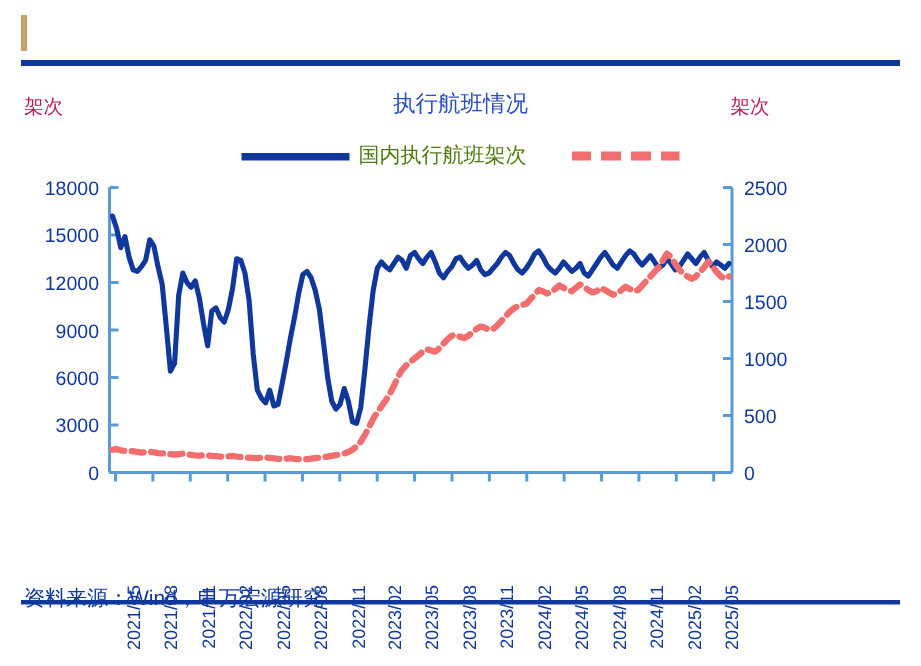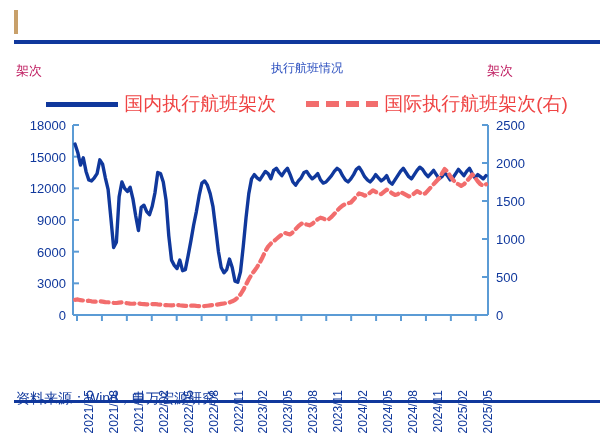--- a/index.html
+++ b/index.html
@@ -28,38 +28,38 @@
     background:#10389c;
   }
   
   .unit-label{
     position:absolute;font-size:13px;color:#be185d;white-space:nowrap;
   }
   #unit-left{left:16px;top:62px;}
   #unit-right{left:487px;top:62px;}
   #chart-title{
     position:absolute;left:0;top:60px;width:614px;text-align:center;
-    font-size:12px;color:#2b4fbf;
+    font-size:15px;color:#2b4fbf;
   }
   
   #legend{
     position:absolute;left:0;top:92px;width:614px;height:24px;
     display:flex;justify-content:center;align-items:center;gap:30px;
   }
   .legend-item{display:flex;align-items:center;gap:6px;}
   .legend-swatch-solid{
     width:72px;height:5px;background:#10389c;display:block;
   }
   .legend-swatch-dash{
     width:72px;height:6px;display:block;
     background:repeating-linear-gradient(to right,
       #f26d6d 0px,#f26d6d 13px,
       transparent 13px,transparent 20px);
   }
-  .legend-text{font-size:19px;color:#ef4444;white-space:nowrap;}
+  .legend-text{font-size:14px;color:#4d7c0f;white-space:nowrap;}
   
   #plot-wrap{
     position:absolute;left:0;top:118px;width:614px;height:215px;
   }
   #plot-svg{display:block;}
   
   #xlabels{
     position:absolute;left:0;top:318px;width:614px;height:78px;
   }
   .xlab{
@@ -91,21 +91,20 @@
 <div class="unit-label" id="unit-right">架次</div>
 <div id="chart-title">执行航班情况</div>
 
 <div id="legend">
   <div class="legend-item">
     <span class="legend-swatch-solid"></span>
     <span class="legend-text">国内执行航班架次</span>
   </div>
   <div class="legend-item">
     <span class="legend-swatch-dash"></span>
-    <span class="legend-text">国际执行航班架次(右)</span>
   </div>
 </div>
 
 <div id="plot-wrap">
   <svg id="plot-svg" width="614" height="215">
     <g id="g-axes">
         <line x1="73" y1="7" x2="73" y2="197" stroke="#5b9bd5" stroke-width="2"></line>
         <line x1="488" y1="7" x2="488" y2="197" stroke="#5b9bd5" stroke-width="2"></line>
         <line x1="73" y1="197" x2="488" y2="197" stroke="#5b9bd5" stroke-width="2"></line>
         <line x1="73" y1="197" x2="79" y2="197" stroke="#5b9bd5" stroke-width="2"></line>

